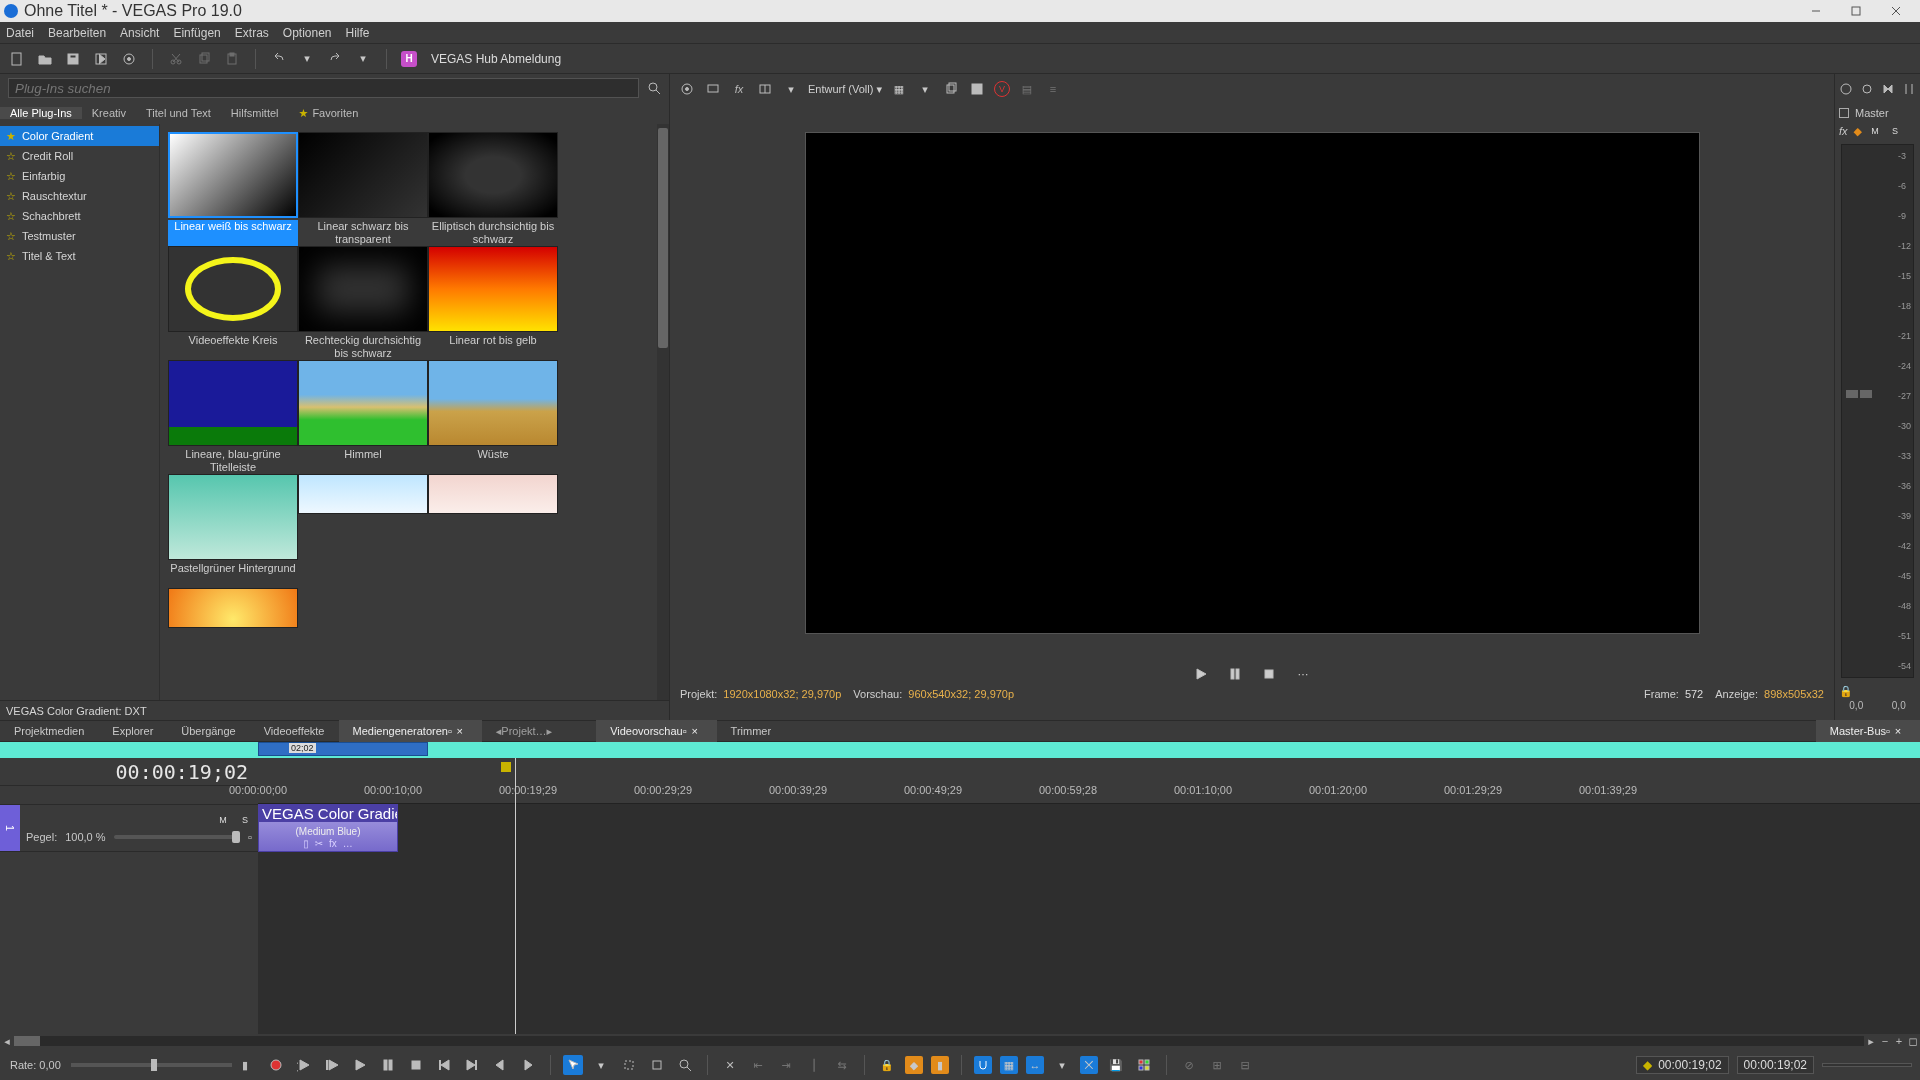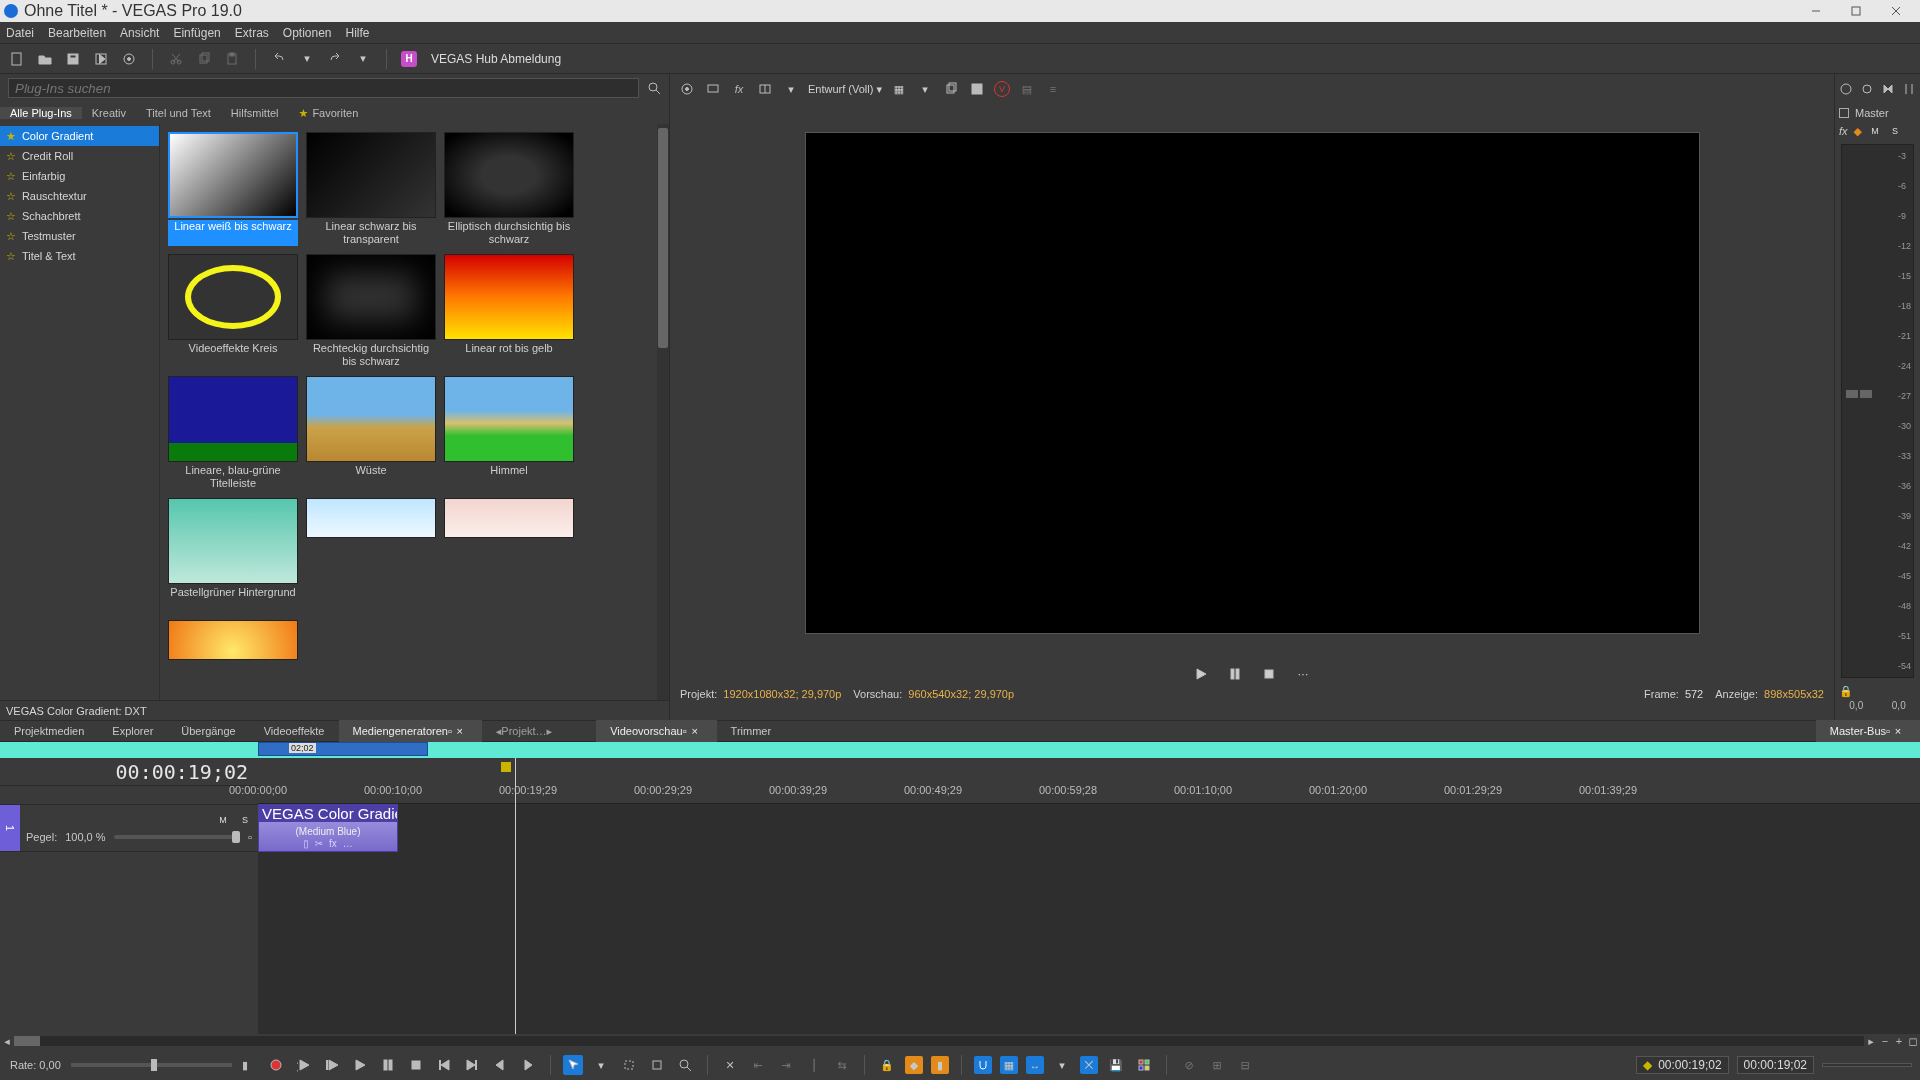--- a/index.html
+++ b/index.html
@@ -35,21 +35,21 @@
 #gen-search .mag { margin-left:8px;}
 #gen-tabs { height: 22px; display:flex; align-items:center; font-size:11px;}
 #gen-tabs .gtab{ padding:0 10px; color:#bdbdbd;}
 #gen-tabs .fav{display:flex;align-items:center;gap:4px;}
 #gen-body { flex:1; display:flex; overflow:hidden;}
 #gen-tree { width:160px; background:#3a3a3a; border-right:1px solid #2e2e2e; padding-top:2px;}
 .tree-item{display:flex;align-items:center;gap:6px;height:20px;padding:0 6px;color:#d6d6d6;}
 .tree-item.sel{background:#1a7bd8;color:#fff;}
 .tree-item .star{color:#c8b200;font-size:11px;}
 #gen-grid-wrap{flex:1;position:relative;display:flex;}
-#gen-grid{flex:1;overflow:hidden;padding:8px 4px 4px 8px;display:flex;flex-wrap:wrap;align-content:flex-start;gap:8px;}
+#gen-grid{flex:1;overflow:hidden;padding:8px 4px 4px 8px;display:flex;flex-wrap:wrap;align-content:flex-start;}
 .preset{width:130px;display:flex;flex-direction:column;align-items:center;}
 .preset .thumb{width:130px;height:86px;border:1px solid #222;background:#333;position:relative;overflow:hidden;}
 .preset.sel .thumb{border:2px solid #1e90ff;}
 .preset .label{width:130px;text-align:center;font-size:11px;color:#cfcfcf;line-height:13px;margin-top:2px;min-height:26px;}
 .preset.sel .label{background:#1e90ff;color:#fff;}
 .checker{background-image:
   linear-gradient(45deg,#666 25%,transparent 25%),
   linear-gradient(-45deg,#666 25%,transparent 25%),
   linear-gradient(45deg,transparent 75%,#666 75%),
   linear-gradient(-45deg,transparent 75%,#666 75%);
@@ -327,26 +327,26 @@
           <div class="preset">
             <div class="thumb" style="background:linear-gradient(#d40000,#ff7a00 50%,#ffe200)"></div>
             <div class="label">Linear rot bis gelb</div>
           </div>
           <div class="preset">
             <div class="thumb" style="background:linear-gradient(#1a1a99 0%,#1a1a99 78%,#0a7a0a 78%,#0a7a0a 100%)"></div>
             <div class="label">Lineare, blau-grüne Titelleiste</div>
           </div>
 
           <div class="preset">
+            <div class="thumb" style="background:linear-gradient(#6fb4e8 0%,#6fb4e8 40%,#d8c070 55%,#2fbf2f 70%,#2fbf2f 100%)"></div>
+            <div class="label">Himmel</div>
+          </div>
+          <div class="preset">
             <div class="thumb" style="background:linear-gradient(#6fb4e8 0%,#6fb4e8 45%,#caa24a 60%,#b98830 100%)"></div>
             <div class="label">Wüste</div>
-          </div>
-          <div class="preset">
-            <div class="thumb" style="background:linear-gradient(#6fb4e8 0%,#6fb4e8 40%,#d8c070 55%,#2fbf2f 70%,#2fbf2f 100%)"></div>
-            <div class="label">Himmel</div>
           </div>
           <div class="preset">
             <div class="thumb" style="background:linear-gradient(#56c6ae,#bfe8da)"></div>
             <div class="label">Pastellgrüner Hintergrund</div>
           </div>
 
           <div class="preset">
             <div class="thumb" style="height:40px;background:linear-gradient(#bfe6ff,#eef8ff)"></div>
             <div class="label"></div>
           </div>

